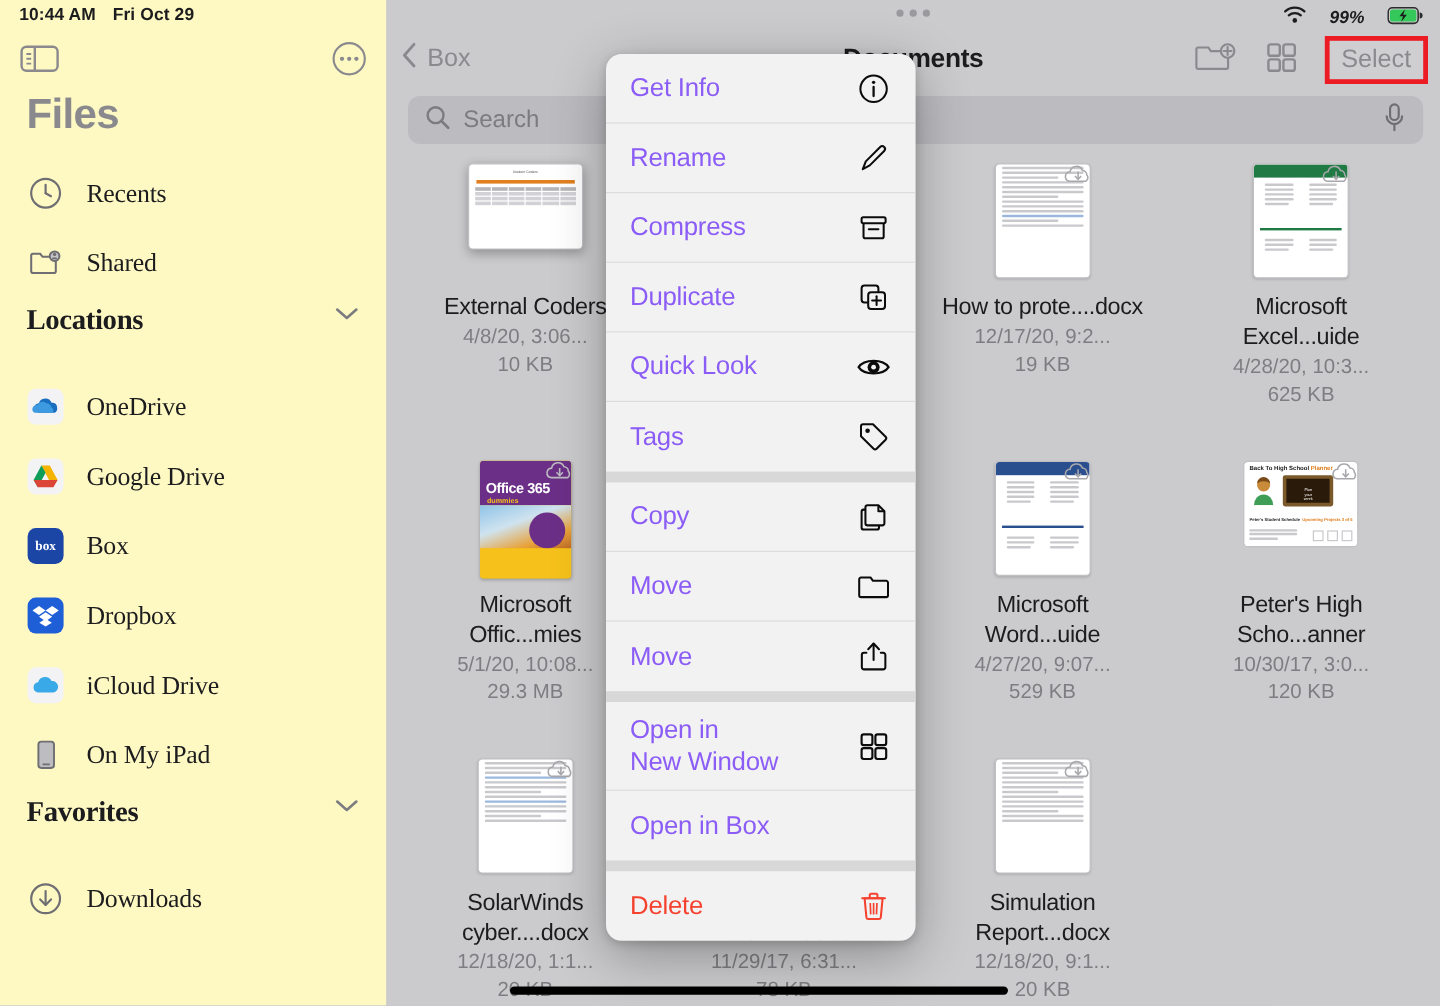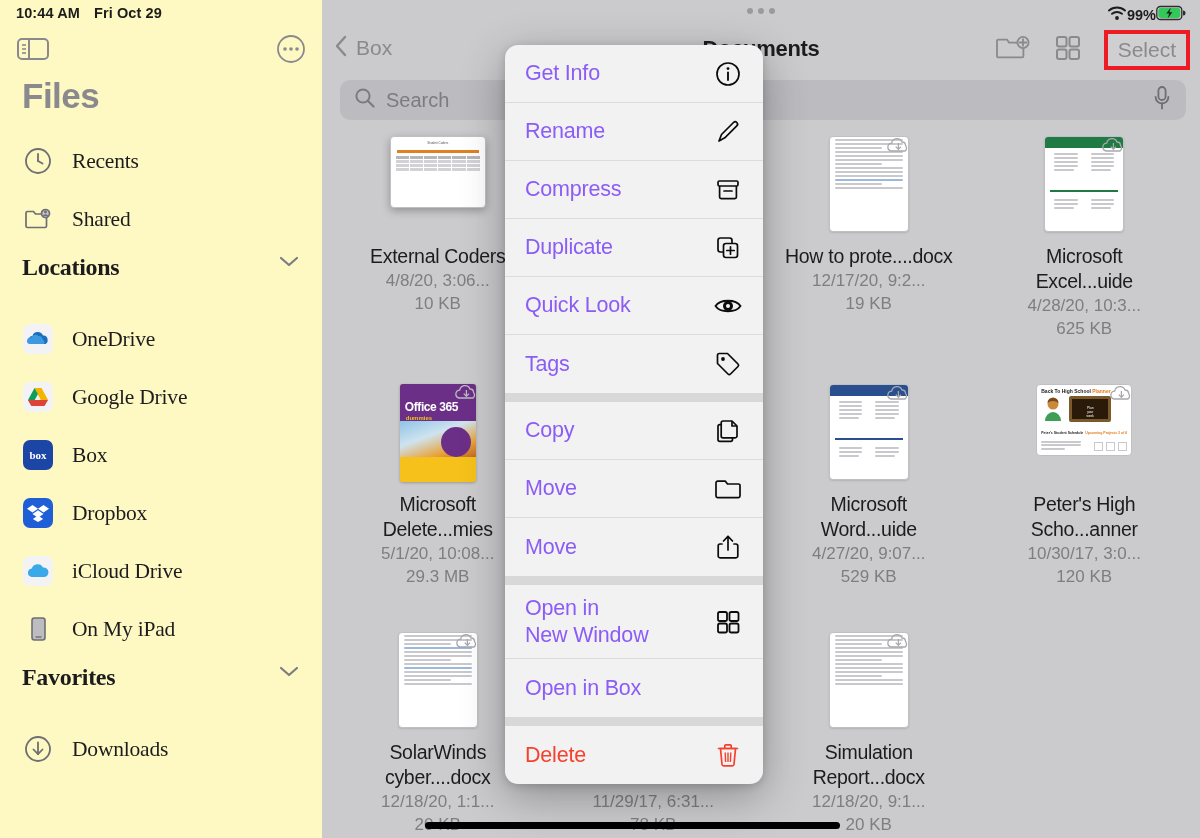--- a/index.html
+++ b/index.html
@@ -63,21 +63,21 @@
     position: absolute; left: 322px; top: 0; width: 878px; height: 838px;
     background: #cbcbcd;
   }
   .grabber {
     position: absolute; left: 50%; transform: translateX(-50%); top: 8px;
     display: flex; gap: 5px;
   }
   .grabber i { width: 6px; height: 6px; border-radius: 50%; background: #9a9a9e; display: block; }
   .main-status {
     position: absolute; right: 14px; top: 4px; height: 22px;
-    display: flex; align-items: center; gap: 0;
+    display: flex; align-items: center; gap: 19px; font-style: italic;
   }
   .batt-pct { font-size: 14.5px; font-weight: 700; color: #1c1c1e; }
   .navbar {
     position: absolute; left: 0; top: 26px; width: 878px; height: 46px;
   }
   .back-btn {
     position: absolute; left: 12px; top: 8px; display: flex; align-items: center; gap: 8px;
   }
   .back-lbl { font-size: 21px; color: #8a8a8e; }
   .nav-title {
@@ -582,21 +582,21 @@
           <div class="bcircle"></div>
           <div class="bbottom"></div>
           <svg class="cloud-badge" viewBox="0 0 26 26">
             <path d="M5 17 a4 4 0 0 1 .7 -7.9 A5.4 5.4 0 0 1 16 8 a3.7 3.7 0 0 1 3.6 3.6 A3.6 3.6 0 0 1 19 17 Z" fill="none" stroke="#bdbdc1" stroke-width="1.3"></path>
             <line x1="12.4" y1="9" x2="12.4" y2="15" stroke="#bdbdc1" stroke-width="1.3"></line>
             <polyline points="9.8,12.6 12.4,15.4 15,12.6" fill="none" stroke="#bdbdc1" stroke-width="1.3"></polyline>
           </svg>
         </div>
       </div>
       <div class="fname">Microsoft
-Delete...mies</div>
+Offic...mies</div>
       <div class="fmeta">5/1/20, 10:08...</div>
       <div class="fmeta">29.3 MB</div>
     </div>
 
     <div class="cell">
       <div class="thumb">
         <div class="page">
           <div class="red-top"></div>
           <div class="cols2" style="height:40px;">
             <div>

